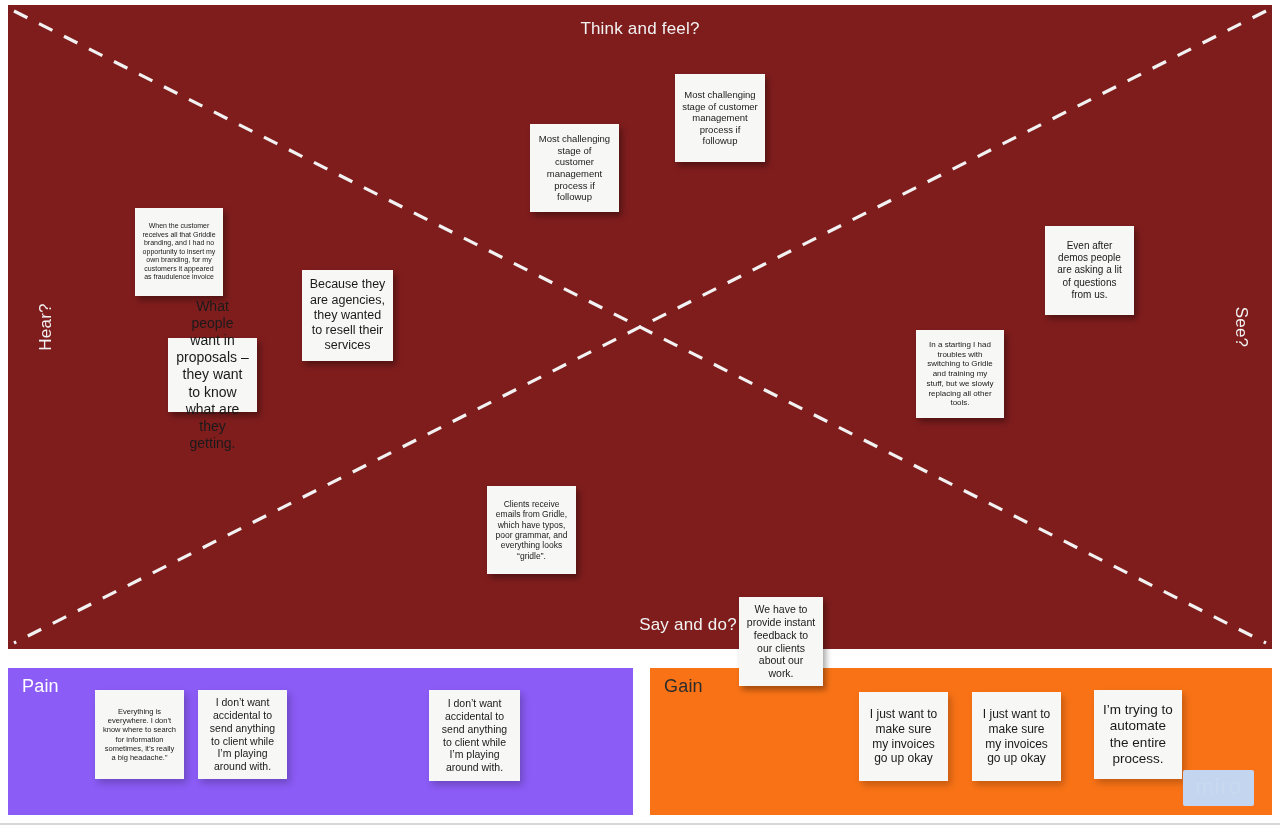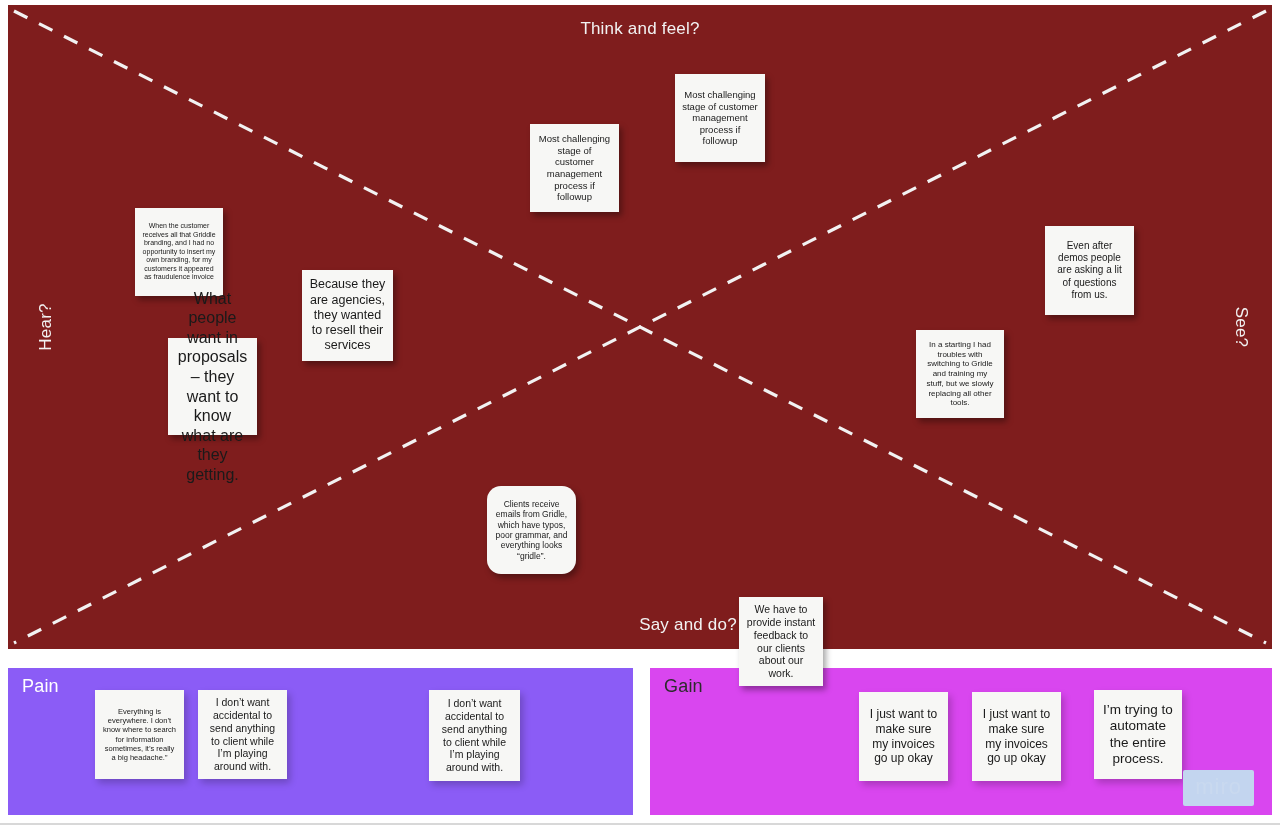--- a/index.html
+++ b/index.html
@@ -58,21 +58,21 @@
   }
   .note.onlight { box-shadow:3px 4px 7px rgba(0,0,0,.22); }
   .note span { display:block; width:100%; }
 
   
   .band {
     position:absolute;
     top:668px; height:147px;
   }
   #pain { left:8px;  width:625px; background:#8b5cf6; }
-  #gain { left:650px; width:622px; background:#d946ef; }
+  #gain { left:650px; width:622px; background:#f97316; }
   .band-title {
     position:absolute; left:14px; top:8px;
     font-size:18px; letter-spacing:.2px;
   }
   #pain .band-title { color:#ffffff; }
   #gain .band-title { color:#2c2c2c; }
 
   #miro {
     position:absolute;
     right:18px; bottom:9px;
@@ -112,30 +112,30 @@
         </div>
         <div class="note" style="left: 667px; top: 69px; width: 90px; height: 88px; font-size: 9.5px;">
           <span>Most challenging stage of customer management process if followup</span>
         </div>
         <div class="note" style="left: 127px; top: 203px; width: 88px; height: 88px; font-size: 7px;">
           <span>When the customer receives all that Griddle branding, and I had no opportunity to insert my own branding, for my customers it appeared as fraudulence invoice</span>
         </div>
         <div class="note" style="left: 294px; top: 265px; width: 91px; height: 91px; font-size: 12.5px;">
           <span>Because they are agencies, they wanted to resell their services</span>
         </div>
-        <div class="note" style="left: 160px; top: 333px; width: 89px; height: 97px; font-size: 16px;">
+        <div class="note" style="left: 160px; top: 333px; width: 89px; height: 74px; font-size: 14px;">
           <span>What people want in proposals – they want to know what are they getting.</span>
         </div>
         <div class="note" style="left: 1037px; top: 221px; width: 89px; height: 89px; font-size: 10px;">
           <span>Even after demos people are asking a lit of questions from us.</span>
         </div>
         <div class="note" style="left: 908px; top: 325px; width: 88px; height: 88px; font-size: 8px;">
           <span>In a starting I had troubles with switching to Gridle and training my stuff, but we slowly replacing all other tools.</span>
         </div>
-        <div class="note" style="left: 479px; top: 481px; width: 89px; height: 88px; font-size: 8.5px; border-radius: 14px;">
+        <div class="note" style="left: 479px; top: 481px; width: 89px; height: 88px; font-size: 8.5px;">
           <span>Clients receive emails from Gridle, which have typos, poor grammar, and everything looks “gridle”.</span>
         </div>
       </div>
   </div>
 
   <div class="band" id="pain">
     <div class="band-title">Pain</div>
     <div id="pain-notes">
         <div class="note onlight" style="left: 87px; top: 22px; width: 89px; height: 89px; font-size: 7.5px;">
           <span>Everything is everywhere. I don’t know where to search for information sometimes, it’s really a big headache.”</span>

